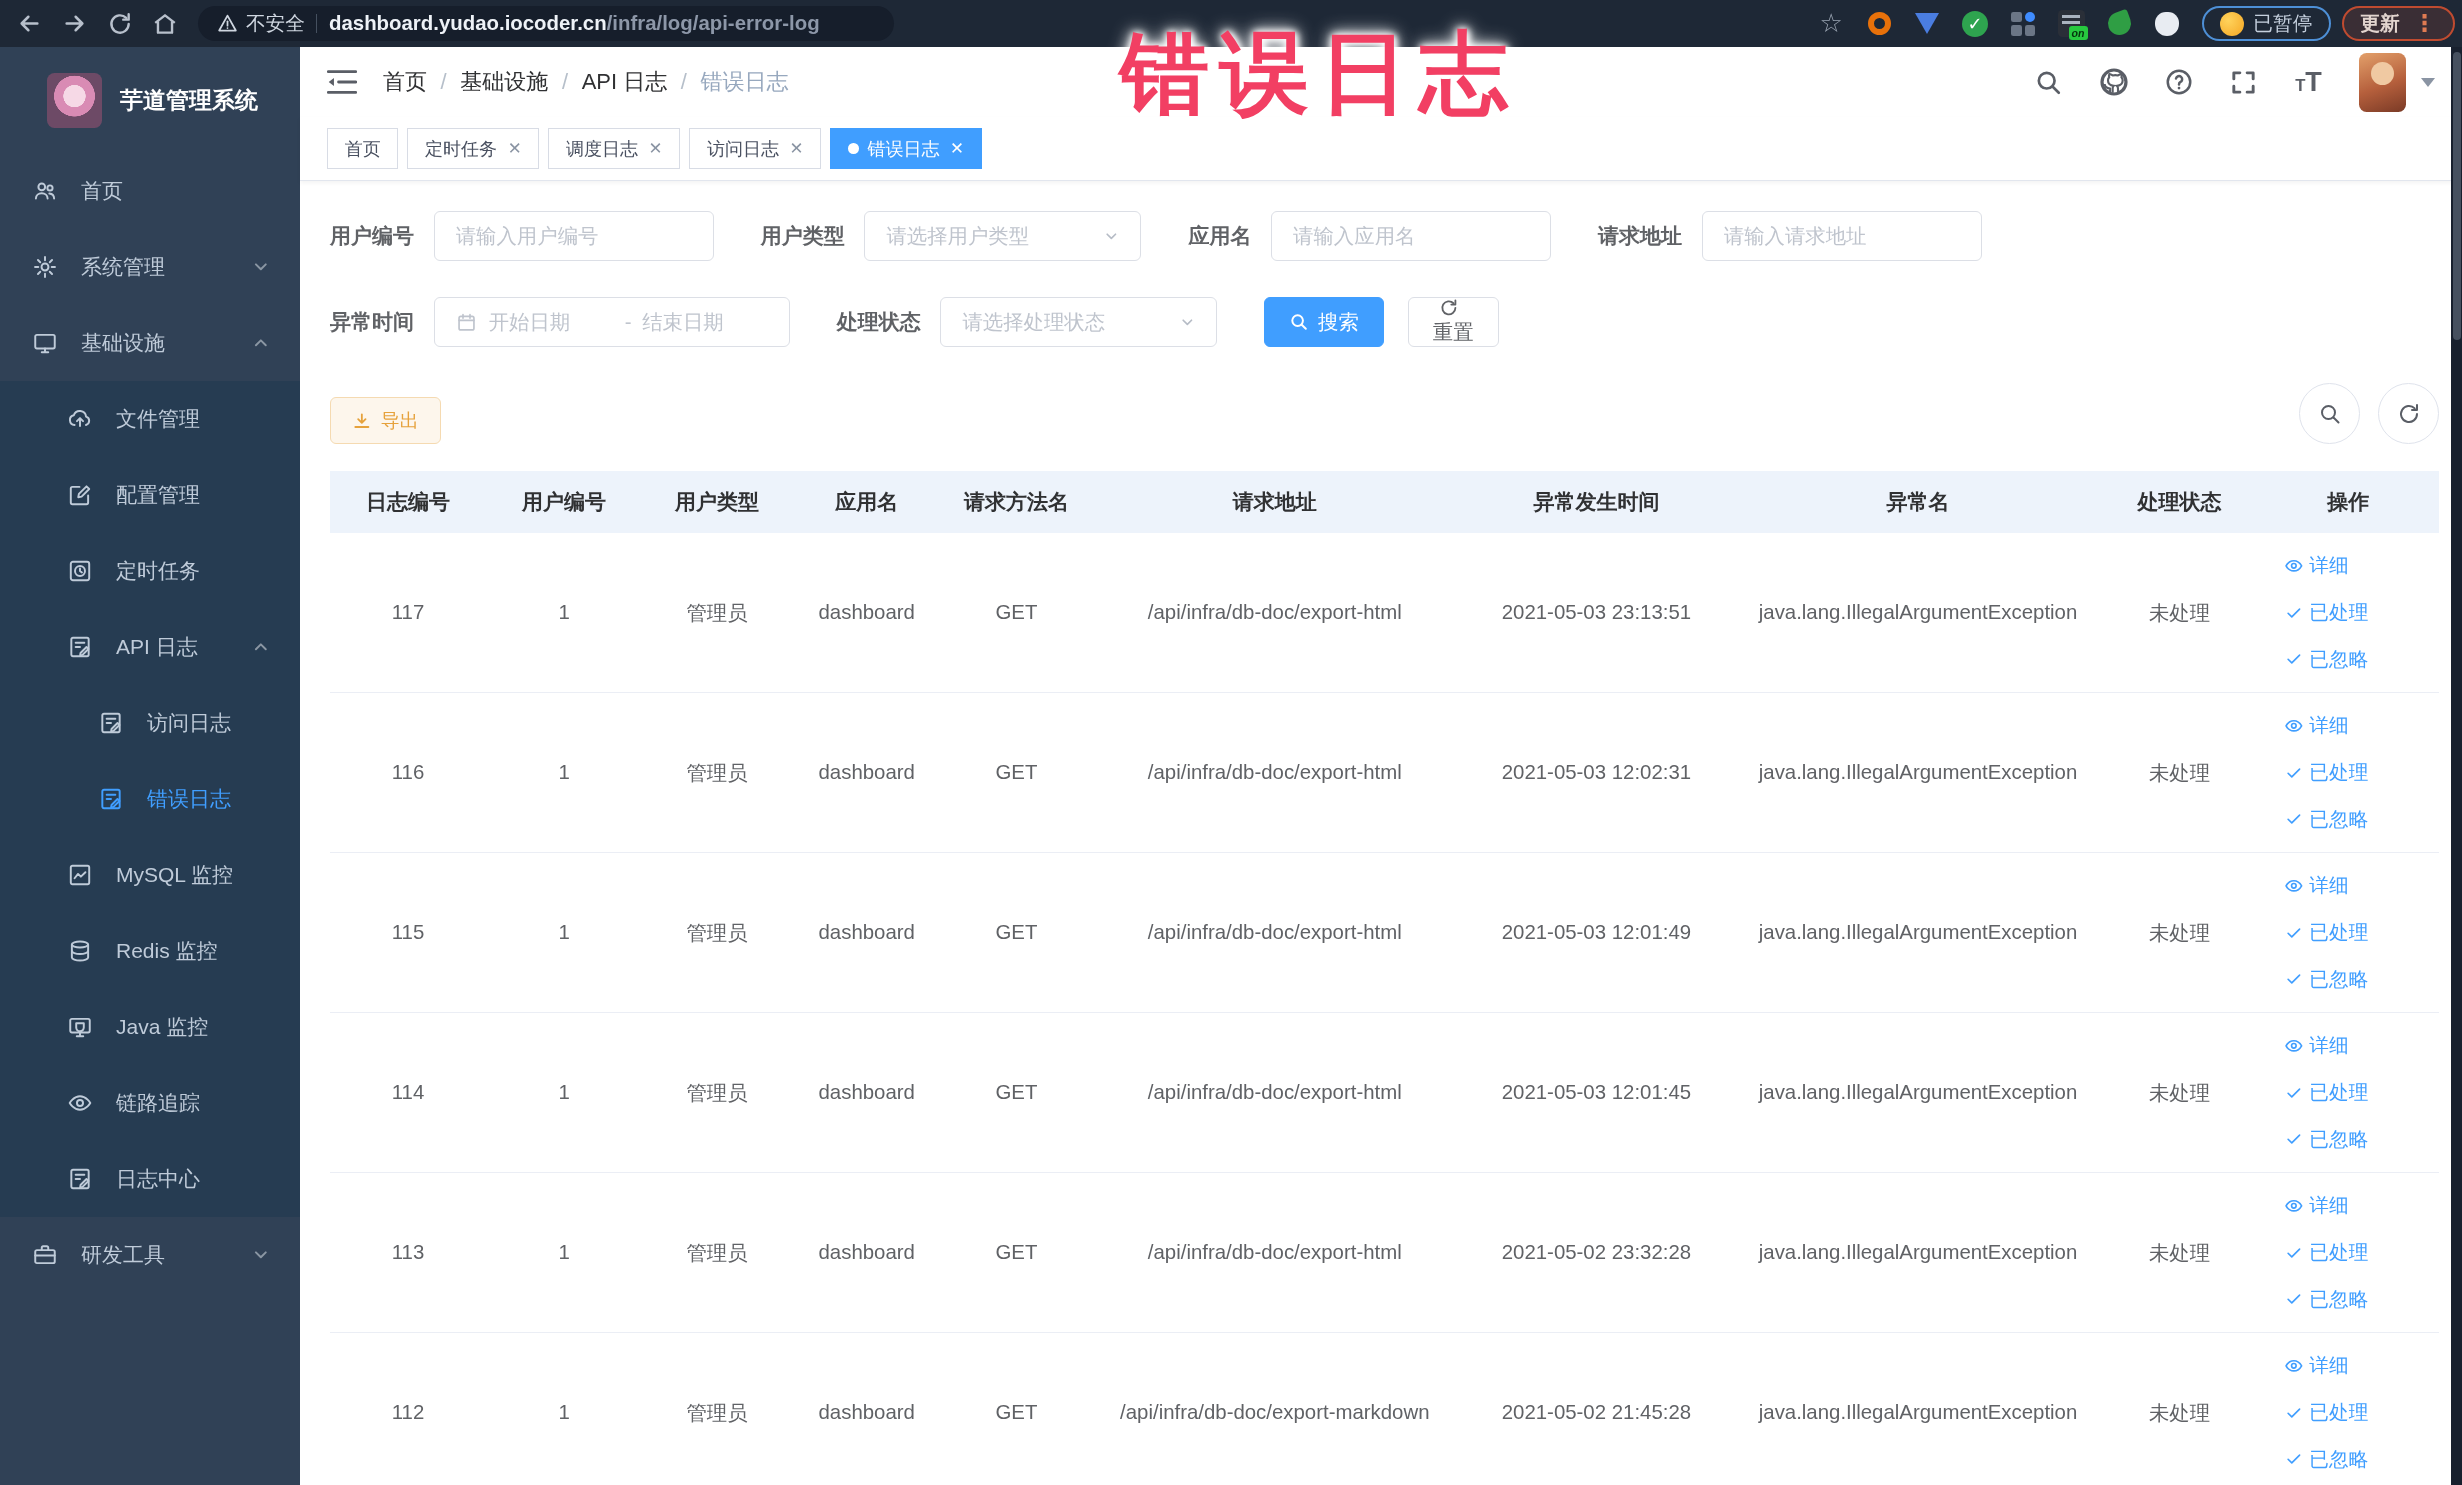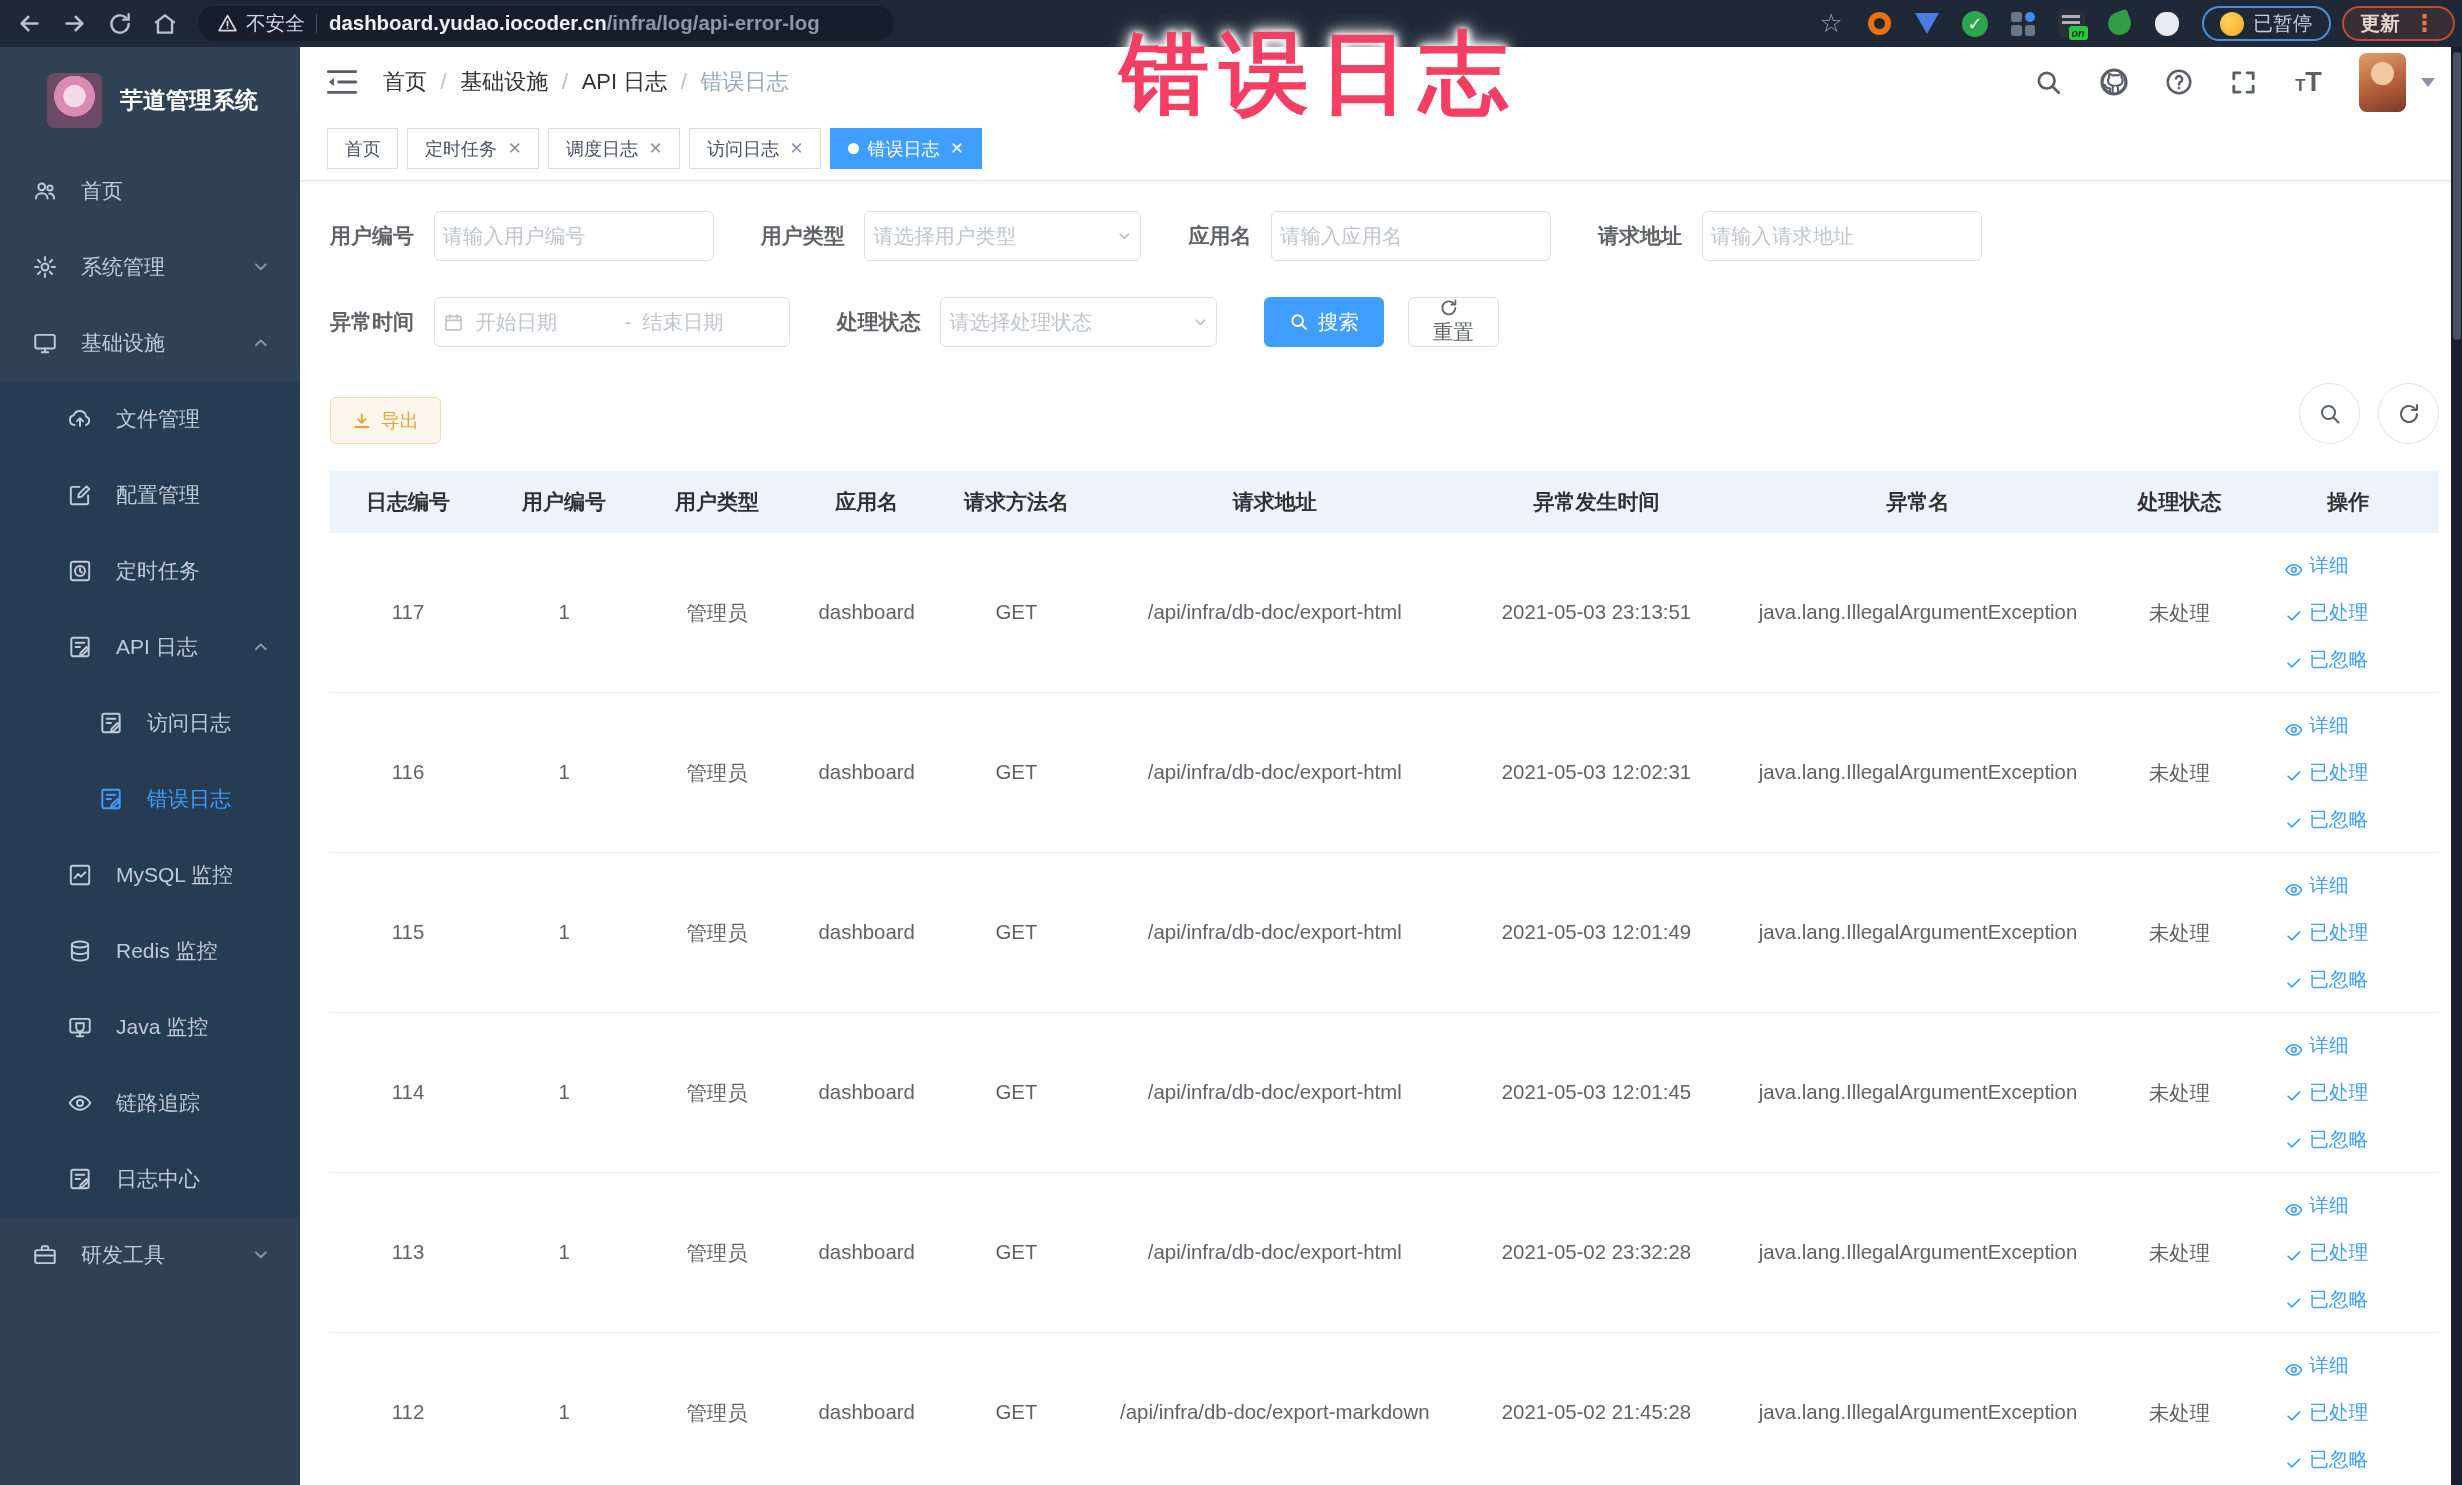--- a/index.html
+++ b/index.html
@@ -86,21 +86,21 @@
   .tag.active { background:#409EFF; border-color:#409EFF; color:#fff; }
   .tag.active .dot { display:block; }
   .tag.active .x { color:#fff; }
 
   
   .content { flex:1; padding:30px 23px 0 30px; overflow:hidden; }
   .filter-row { display:flex; align-items:center; margin-bottom:36px; }
   .f-label { font-size:21px; font-weight:bold; color:#606266; margin-right:19.7px; white-space:nowrap; }
   .f-group { display:flex; align-items:center; margin-right:47px; }
   .inp { height:50px; border:1.5px solid #dcdfe6; border-radius:6px; background:#fff; font-size:20.4px;
-    color:#606266; padding:0 8px; display:flex; align-items:center; }
+    color:#606266; padding:0 21px; display:flex; align-items:center; }
   .inp::placeholder { color:#bfc4cd; }
   input.inp { width:280px; }
   .sel { width:277px; justify-content:space-between; cursor:pointer; }
   .sel .ph { color:#bfc4cd; }
   .sel .sc { width:16.7px; height:16.7px; color:#b6bcc6; }
   .drange { width:356px; }
   .drange .cal { width:21px; height:21px; color:#bfc4cd; margin-right:12px; flex:none; }
   .drange .ph { color:#bfc4cd; flex:1; }
   .drange .sep { color:#bfc4cd; margin:0 10.6px; }
   .btn { height:50px; border-radius:6px; font-size:20.4px; display:inline-flex; align-items:center;
@@ -120,21 +120,21 @@
   .etable { width:100%; }
   .t-row { display:flex; align-items:center; border-bottom:1.5px solid #ebeef5; }
   .t-head { background:#edf3fb; height:62px; border-bottom:none; }
   .t-head .t-cell { color:#303133; font-weight:bold; font-size:21px; }
   .t-body .t-row { height:160px; }
   .t-cell { font-size:20.4px; color:#606266; text-align:center; padding:0 7.6px;
     overflow:hidden; white-space:nowrap; }
   .c0{width:7.4%}.c1{width:7.4%}.c2{width:7.1%}.c3{width:7.1%}.c4{width:7.1%}
   .c5{width:17.4%}.c6{width:13.1%}.c7{width:17.4%}.c8{width:7.4%}.c9{width:8.6%}
   .ops { display:flex; flex-direction:column; align-items:flex-start; gap:19.7px; padding-left:26px; }
-  .op-link { display:flex; align-items:flex-end; color:#409EFF; font-size:19.7px; cursor:pointer; }
+  .op-link { display:flex; align-items:center; color:#409EFF; font-size:19.7px; cursor:pointer; }
   .op-link .mi { width:19.7px; height:19.7px; margin-right:6px; }
 
   
   .overlay-title { position:absolute; left:1120px; top:13.6px; z-index:9; font-size:89px; font-weight:bold;
     letter-spacing:10.6px; pointer-events:none;
     text-shadow:0 0 7.6px #fff,0 0 13.6px #fff,0 0 19.7px rgba(255,255,255,.9),2.3px 2.3px 7.6px rgba(255,255,255,.85); }
 
   
   .scroll-strip { position:absolute; top:47px; right:0; width:10.6px; bottom:0; background:#18202e; z-index:4; }
   .scroll-thumb { position:absolute; top:4.5px; left:1.5px; width:7.6px; height:288px; background:#46505f; border-radius:4.5px; }

